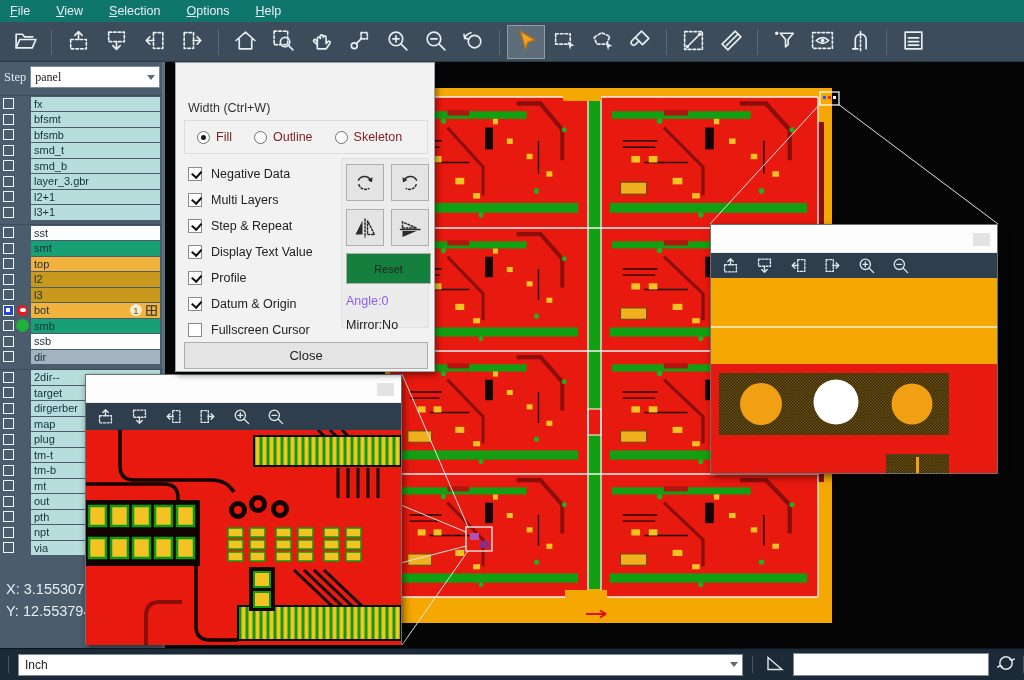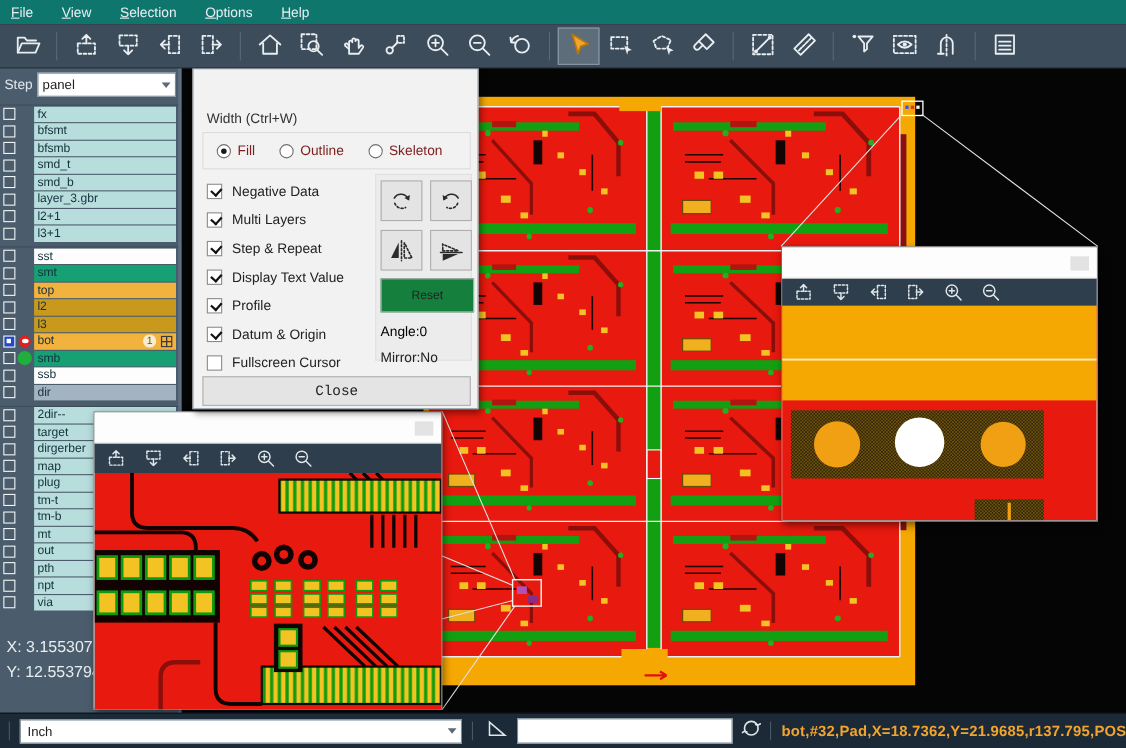--- a/index.html
+++ b/index.html
@@ -24,21 +24,21 @@
   .tbtn svg * { stroke:#e7edf1; stroke-width:1.6; fill:none; stroke-linecap:round; stroke-linejoin:round; }
   .tbtn svg .fil { fill:#e7edf1; stroke:none; }
   .tbtn.active { background:#5d6d79; border:1px solid #8b9ba7; }
   .tbtn.active svg * { stroke:#c8871c; }
   .tbtn.active svg .acc { fill:#f2a42c; stroke:#b37612; }
   .tsep { width:1px; height:26px; background:#5a6874; margin:0 7px; }
 
   
   #sidebar { position:absolute; left:0; top:62px; width:165px; height:586px;
              background:#4b5d6c; z-index:10; border-right:3px solid #5d7082; }
-  #steprow { display:flex; align-items:center; height:30px; padding:3px 2px 3px 4px; gap:4px; }
+  #steprow { display:flex; align-items:center; height:30px; padding:3px 2px 3px 4px; gap:4px;font-family:Liberation Serif, serif; }
   #steplabel { color:#dfe7ee; font-size:12.5px; }
   .fakeselect { background:#fff; border:1px solid #7d8b96; height:22px; flex:1;
                 display:flex; align-items:center; justify-content:space-between;
                 padding:0 4px; cursor:pointer; }
   .fakeselect .val { font-size:12px; color:#222; }
   .chev { width:0; height:0; border-left:4px solid transparent; border-right:4px solid transparent;
           border-top:5px solid #5a6a76; }
   #layers { margin-top:3px;text-align:right; }
   .lgroup { margin-bottom:4px; border-top:1px solid #3c4c58; }
   .lrow { display:flex; align-items:center; height:15.5px; }
@@ -88,25 +88,25 @@
   #dlg-right { position:absolute; left:165px; top:95px; width:88px; height:170px; background:#ececec;
                border:1px solid #e0e0e0; }
   .dbtn { position:absolute; width:38px; height:37px; background:#e4e4e4; border:1px solid #aeaeae;
           display:flex; align-items:center; justify-content:center; cursor:pointer; }
   .dbtn svg { width:26px; height:26px; }
   .dbtn svg * { stroke:#2b2b2b; stroke-width:1.5; fill:none; stroke-linecap:round; }
   .dbtn svg .sol { fill:#2b2b2b; stroke:none; }
   #btn-reset { position:absolute; left:170px; top:190px; width:85px; height:31px; background:#15803d;
                border:1px solid #aeaeae; font-size:11px; color:#222; display:flex; align-items:center;
                justify-content:center; cursor:pointer; }
-  #dlg-angle  { position:absolute; left:170px; top:231px; font-size:12.5px; color:#000000; }
+  #dlg-angle  { position:absolute; left:170px; top:231px; font-size:12.5px; color:#8b5cf6; }
   #dlg-mirror { position:absolute; left:170px; top:255px; font-size:12.5px; color:#222; }
   #btn-close { position:absolute; left:8px; top:279px; width:244px; height:27px; background:#e4e4e4;
                border:1px solid #aeaeae; font-size:13px; color:#222; display:flex; align-items:center;
-               justify-content:center; cursor:pointer;font-family:Liberation Mono, monospace; }
+               justify-content:center; cursor:pointer; }
 
   
   .magwin { position:absolute; z-index:20; border:1px solid #6f6f6f; background:#fff;
             box-shadow:2px 3px 7px rgba(0,0,0,.5); }
   .magtitle { height:28px; background:#fdfdfd; border-bottom:1px solid #ececec; position:relative; }
   .magbtn { position:absolute; right:7px; top:8px; width:17px; height:13px; background:#e3e3e3; cursor:pointer; }
   .magbar { background:#2e3e4c; display:flex; align-items:center; gap:13px; padding-left:9px; }
   .magbar .mico { width:21px; height:21px; display:flex; align-items:center; justify-content:center; cursor:pointer; }
   .magbar svg { width:19px; height:19px; }
   .magbar svg * { stroke:#dfe6ea; stroke-width:1.7; fill:none; stroke-linecap:round; stroke-linejoin:round; }
@@ -810,16 +810,15 @@
         </svg>
     </span>
     <input id="statusinput" type="text" value="" style="">
     <span id="refreshico">
       <svg viewBox="0 0 18 18">
           <circle cx="9" cy="9" r="6.2"></circle>
         <path d="M15.2 6.2 l2-1.2 M15.2 6.2 l-2.2-0.6 M2.8 11.8 l-2 1.2 M2.8 11.8 l2.2 0.6"></path>
         </svg>
     </span>
     <span class="ssep"></span>
-    <span id="statusmsg">bot,#32,Pad,X=18.7362,Y=21.9685,r137.795,POS</span>
   </div>
 
 </div>
 
 </body></html>

